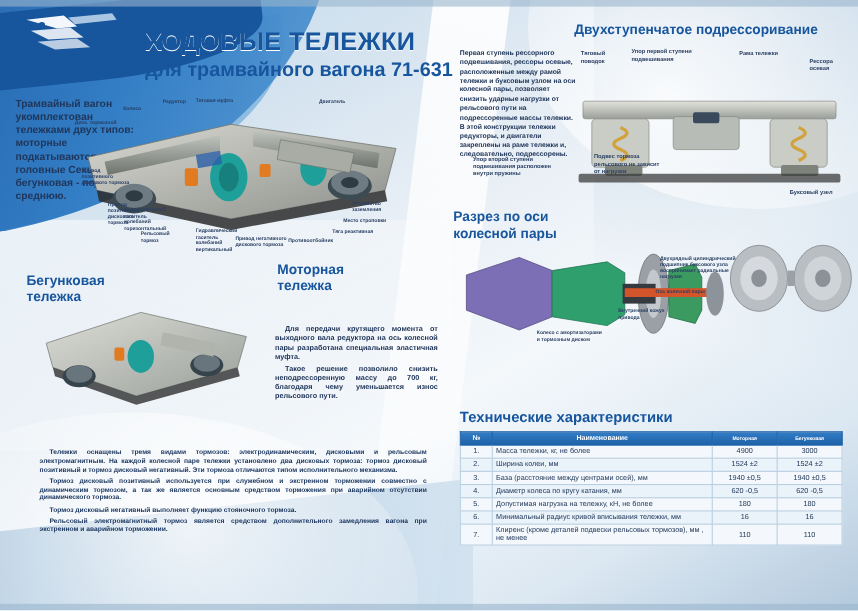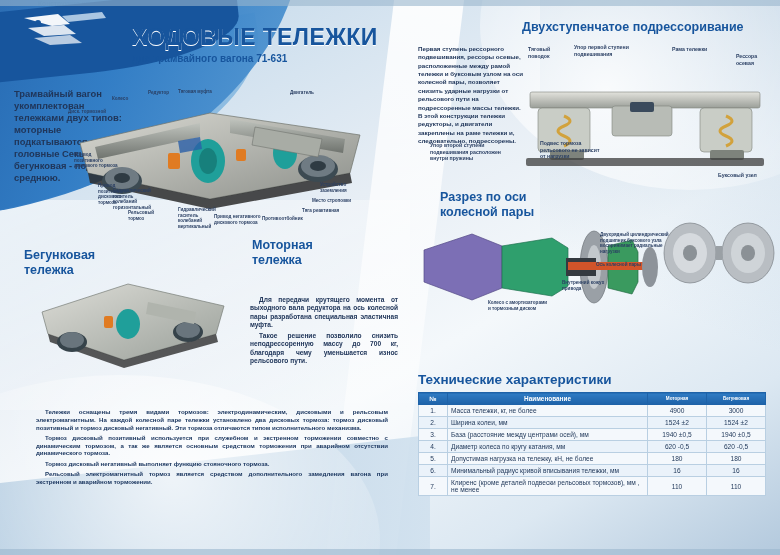--- a/index.html
+++ b/index.html
@@ -38,25 +38,25 @@
        background:linear-gradient(200deg,rgba(175,200,222,.55),rgba(255,255,255,0) 55%);}
   .edge{position:absolute;left:0;right:0;height:6px;background:#9ab5cd;opacity:.6;}
   .edge.t{top:0}.edge.b{bottom:0}
 
   
   #logo{position:absolute;left:18px;top:10px;width:96px;height:46px;}
   
   #title{position:absolute;left:132px;top:24px;}
   #title .t1{font-size:23px;font-weight:bold;color:#17559d;letter-spacing:.4px;
      text-shadow:0 1px 0 #fff;}
-  #title .t2{font-size:10px;font-weight:bold;color:#17559d;margin-top:2px;}
+  #title .t2{font-size:18px;font-weight:bold;color:#17559d;margin-top:2px;}
 
   .sec-head{position:absolute;font-size:12.5px;font-weight:bold;color:#17559d;line-height:1.18;}
   #h-spring{left:502px;top:20px;margin-left:20px;}
-  #h-axle{left:440px;top:190px;}
+  #h-axle{left:412px;top:190px;}
   #h-specs{left:418px;top:372px;font-size:13.5px;}
   #h-begunk{left:24px;top:248px;}
   #h-motor{left:252px;top:238px;}
 
   
   .body-text{position:absolute;color:#20365a;line-height:1.28;}
   #t-left{left:14px;top:88px;width:112px;font-size:9.4px;font-weight:bold;}
   #t-spring{left:418px;top:45px;width:108px;font-size:6.2px;font-weight:bold;line-height:1.35;}
   #t-motor{left:250px;top:296px;width:148px;font-size:6.6px;font-weight:bold;text-align:justify;}
   #t-motor p{margin:0 0 2px 0;text-indent:9px;}

